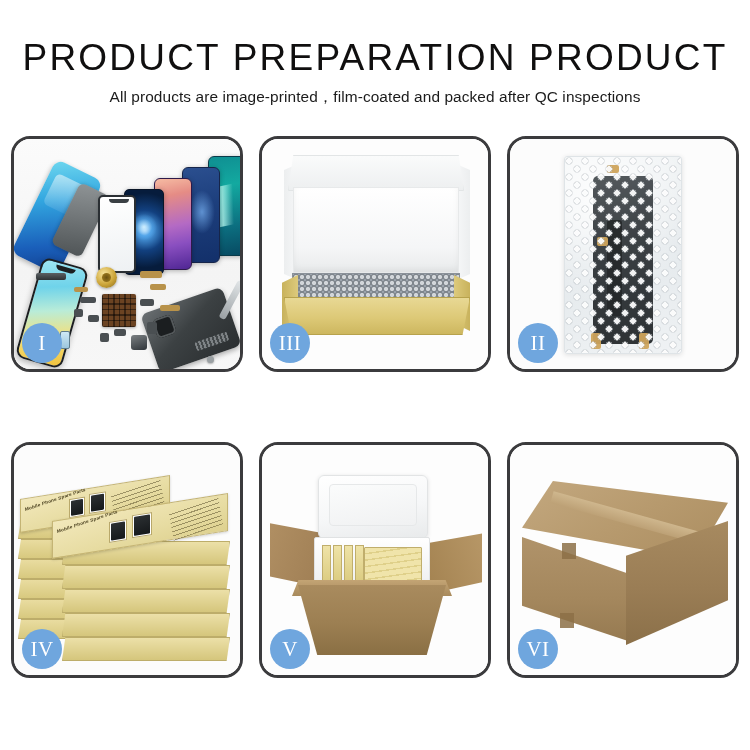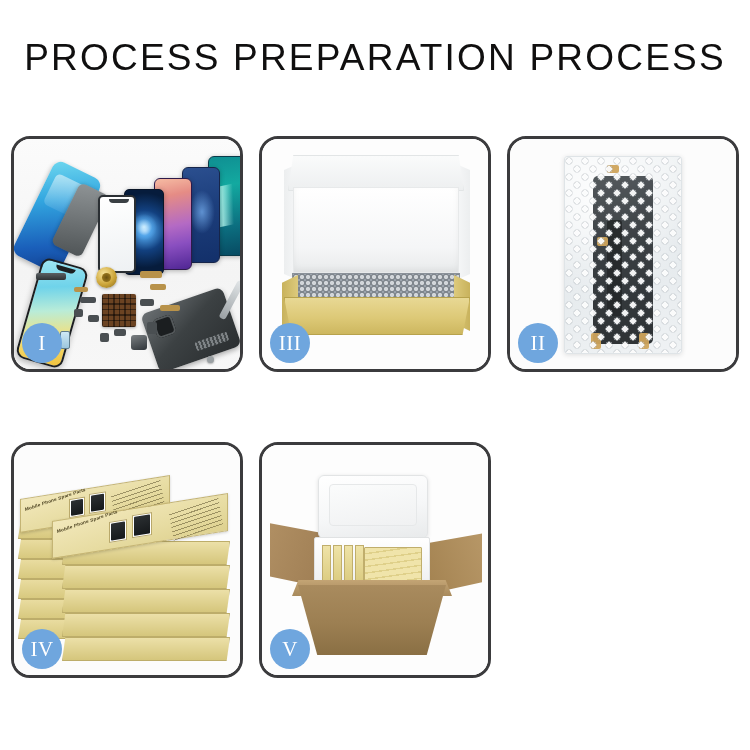--- a/index.html
+++ b/index.html
@@ -433,21 +433,22 @@
   }
   .p6-seamtape2{
     position:absolute; left:50px; top:168px; width:14px; height:15px;
     background:#8c7047; opacity:.85;
   }
 </style>
 </head>
 <body>
 
 <div id="header">
-  <div id="page-title">PROCESS PREPARATION PROCESS</div>
+  <div id="page-title">PRODUCT PREPARATION PRODUCT</div>
+  <div id="page-subtitle">All products are image-printed，film-coated and packed after QC inspections</div>
 </div>
 
 <div id="grid">
 
   <div class="panel">
     <div class="stage">
       <div class="p1bg"></div>
       <div class="p1-blue"></div>
       <div class="p1-greyphone"></div>
       <div class="p1-teal"></div>
@@ -566,14 +567,26 @@
         <div class="p5-ybox" style="left:22px;"></div>
         <div class="p5-ybox" style="left:33px;"></div>
         <div class="p5-ylay"></div>
       </div>
       <div class="p5-cartonRim"></div>
       <div class="p5-cartonFront"></div>
     </div>
     <div class="badge">V</div>
   </div>
 
+  <div class="panel">
+    <div class="stage">
+      <div class="p6bg"></div>
+      <div class="p6-top"></div>
+      <div class="p6-tape"></div>
+      <div class="p6-left"></div>
+      <div class="p6-right"></div>
+      <div class="p6-seamtape"></div>
+      <div class="p6-seamtape2"></div>
+    </div>
+    <div class="badge">VI</div>
+  </div>
 
 </div>
 
 </body></html>

